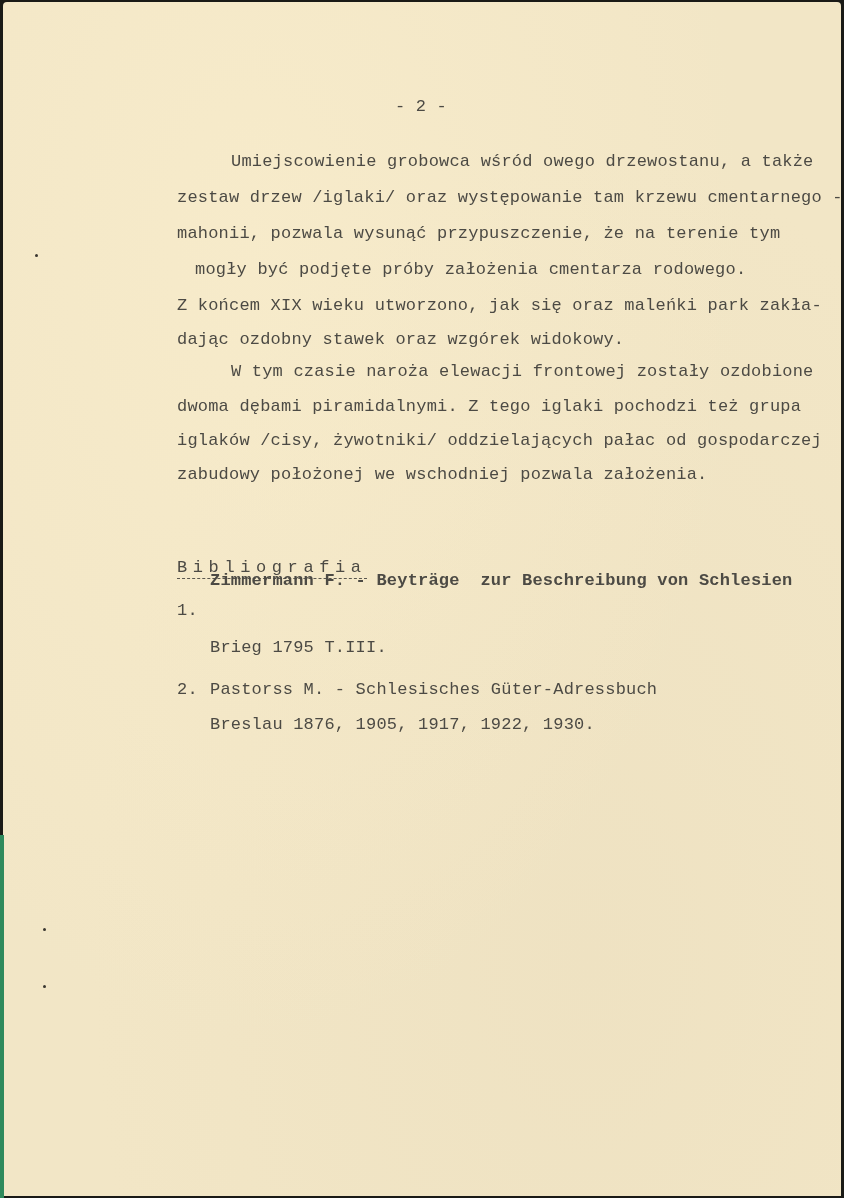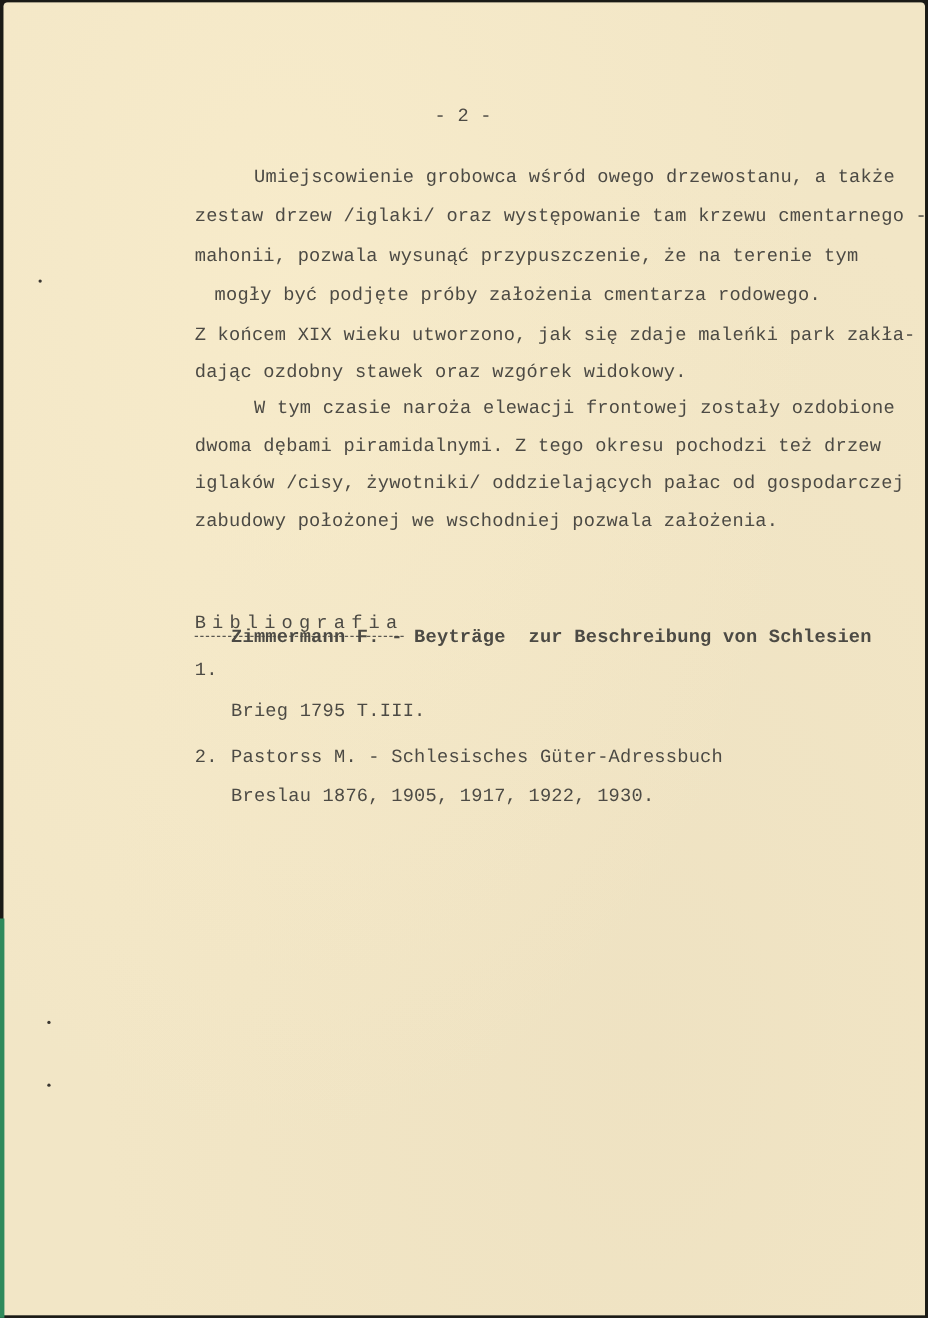--- a/index.html
+++ b/index.html
@@ -66,27 +66,27 @@
 
 <div class="page">
 
   <div class="typewriter page-number">- 2 -</div>
 
   <div>
     <div class="typewriter indent" style="top:150px;">Umiejscowienie grobowca wśród owego drzewostanu, a także</div>
     <div class="typewriter line" style="top:186px;">zestaw drzew /iglaki/ oraz występowanie tam krzewu cmentarnego -</div>
     <div class="typewriter line" style="top:222px;">mahonii, pozwala wysunąć przypuszczenie, że na terenie tym</div>
     <div class="typewriter line" style="top:258px;padding-left:18px;">mogły być podjęte próby założenia cmentarza rodowego.</div>
-    <div class="typewriter line" style="top:294px;">Z końcem XIX wieku utworzono, jak się zdaje maleńki park zakła-</div>
+    <div class="typewriter line" style="top:294px;">Z końcem XIX wieku utworzono, jak się oraz maleńki park zakła-</div>
     <div class="typewriter line" style="top:328px;">dając ozdobny stawek oraz wzgórek widokowy.</div>
   </div>
 
   <div>
     <div class="typewriter indent" style="top:360px;">W tym czasie naroża elewacji frontowej zostały ozdobione</div>
-    <div class="typewriter line" style="top:395px;">dwoma dębami piramidalnymi. Z tego okresu pochodzi też drzew</div>
+    <div class="typewriter line" style="top:395px;">dwoma dębami piramidalnymi. Z tego iglaki pochodzi też grupa</div>
     <div class="typewriter line" style="top:429px;">iglaków /cisy, żywotniki/ oddzielających pałac od gospodarczej</div>
     <div class="typewriter line" style="top:463px;">zabudowy położonej we wschodniej pozwala założenia.</div>
   </div>
 
   <div>
     <div class="typewriter heading" style="top:556px;">Bibliografia</div>
 
     <div>
       <div class="typewriter bib-num" style="top:599px;">1.</div>
       <div class="typewriter bib-cont" style="top:569px;font-weight:bold;">Zimmermann F. - Beyträge  zur Beschreibung von Schlesien</div>

